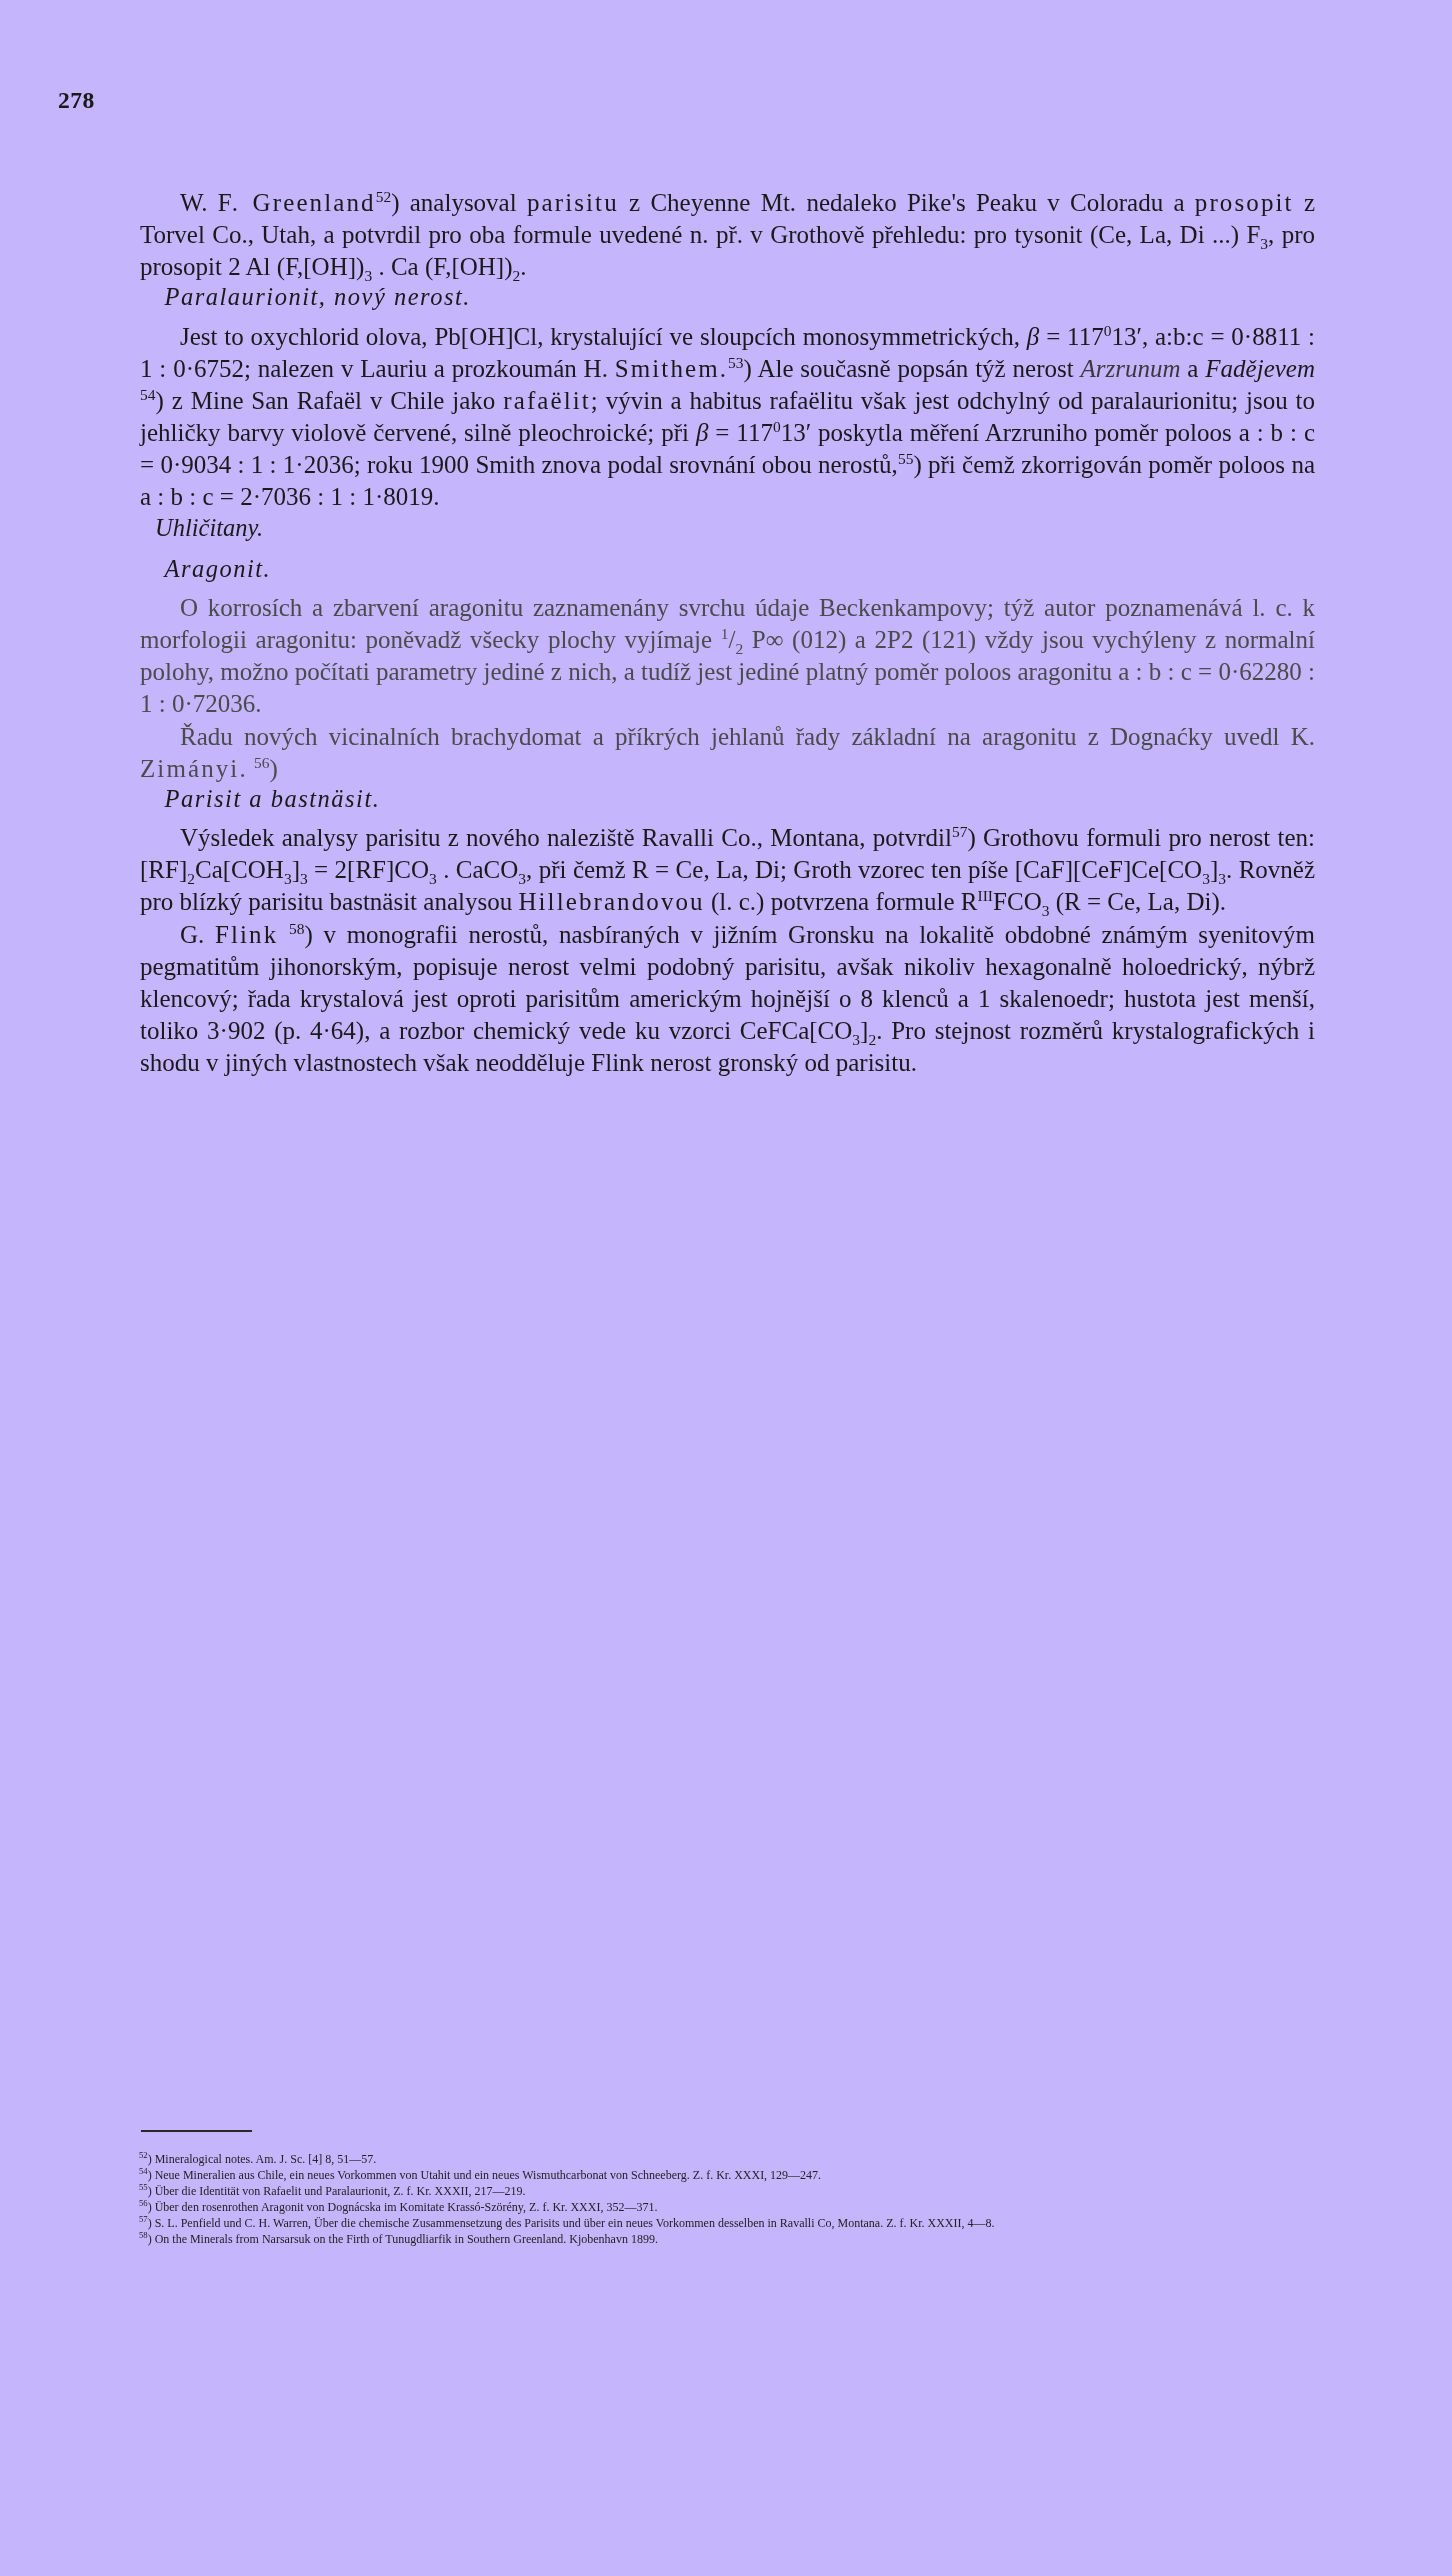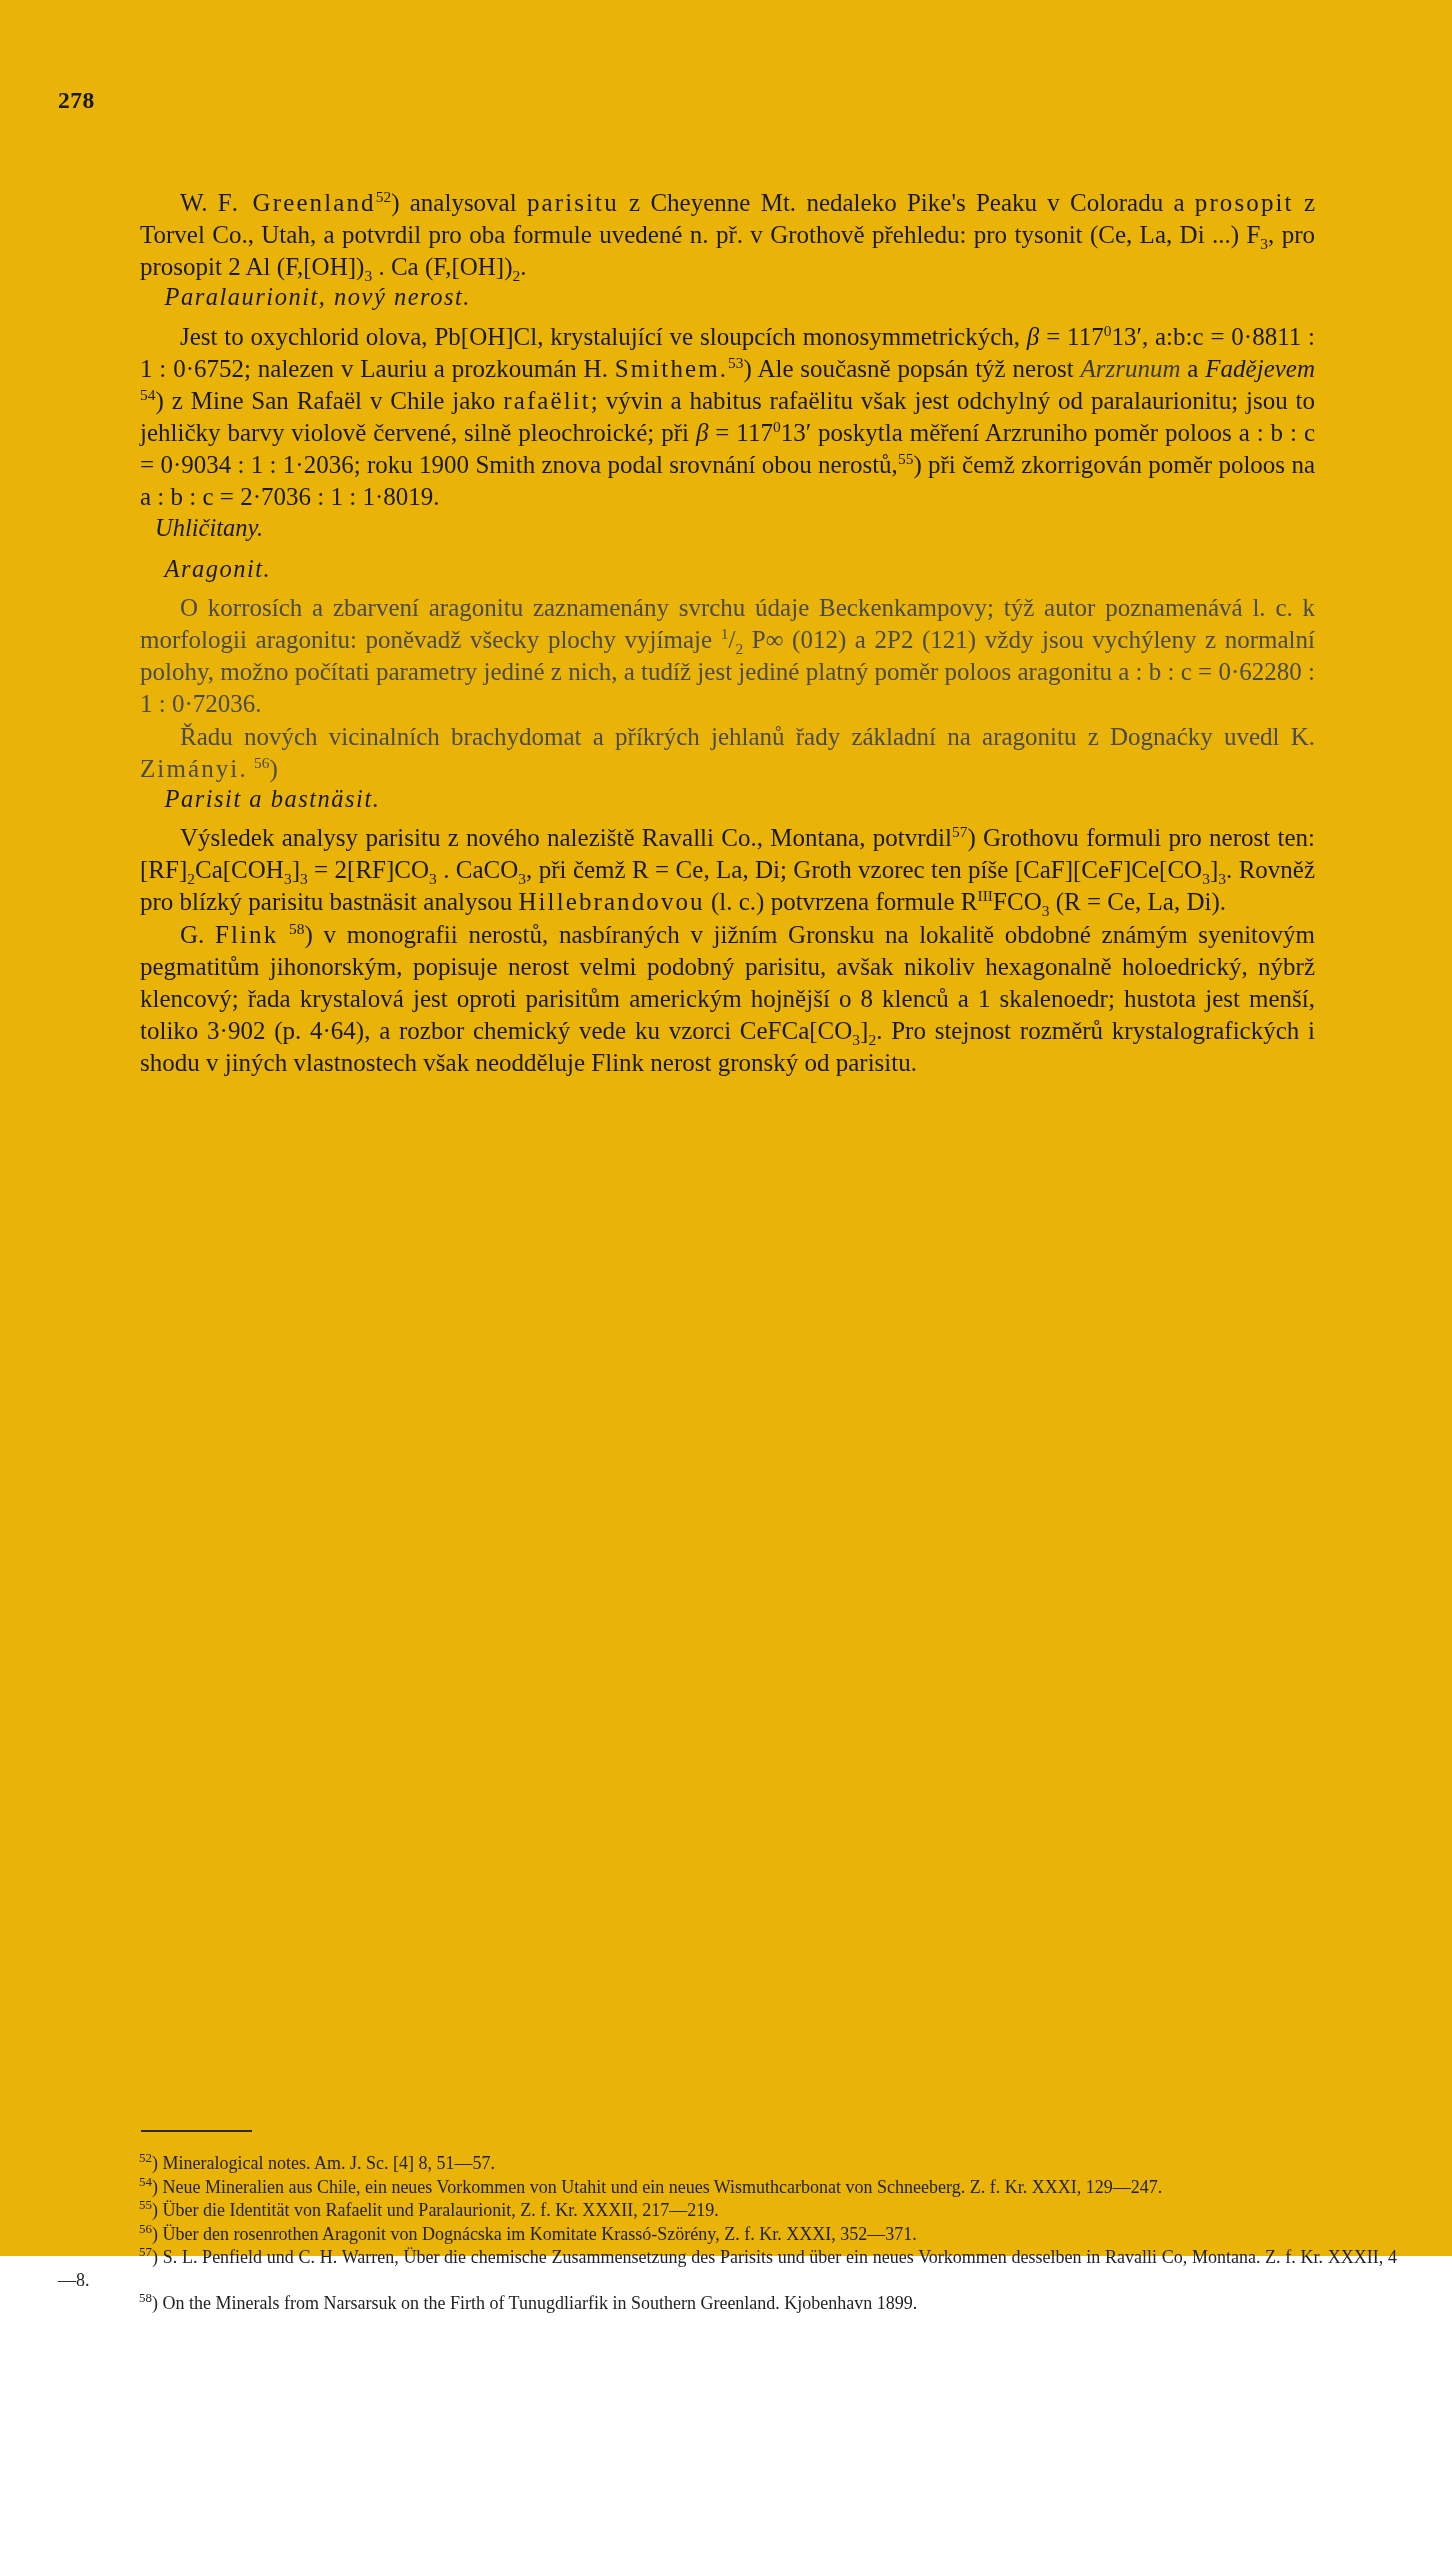--- a/index.html
+++ b/index.html
@@ -12,22 +12,22 @@
     height: 2576px;
     font-family: "Liberation Serif", serif;
     color: #1a1a1a;
     position: relative;
     overflow: hidden;
   }
   .page {
     position: absolute;
     left: 0; top: 0;
     width: 1453px;
-    height: 2256px;
-    background: #eab308;
+    height: 2576px;
+    background: #c4b5fd;
   }
   .page-number {
     position: absolute;
     left: 58px;
     top: 87px;
     font-size: 23.6px;
     font-weight: bold;
     font-family: "Liberation Serif", serif;
     letter-spacing: 0.5px;
   }
@@ -73,21 +73,21 @@
     top: 2130px;
     width: 111px;
     height: 1.9px;
     background: #2a2a2a;
   }
   .footnotes {
     position: absolute;
     left: 58px;
     top: 2152px;
     width: 1339px;
-    font-size: 18px;
+    font-size: 12px;
     line-height: 1.26;
     color: #232323;
     text-align: justify;
   }
   .fn {
     margin: 0 0 0.9px 0;
   }
   .fn-ind { text-indent: 81px; }
   .fn .num { font-size: 0.72em; vertical-align: super; line-height: 0; }
 </style>

